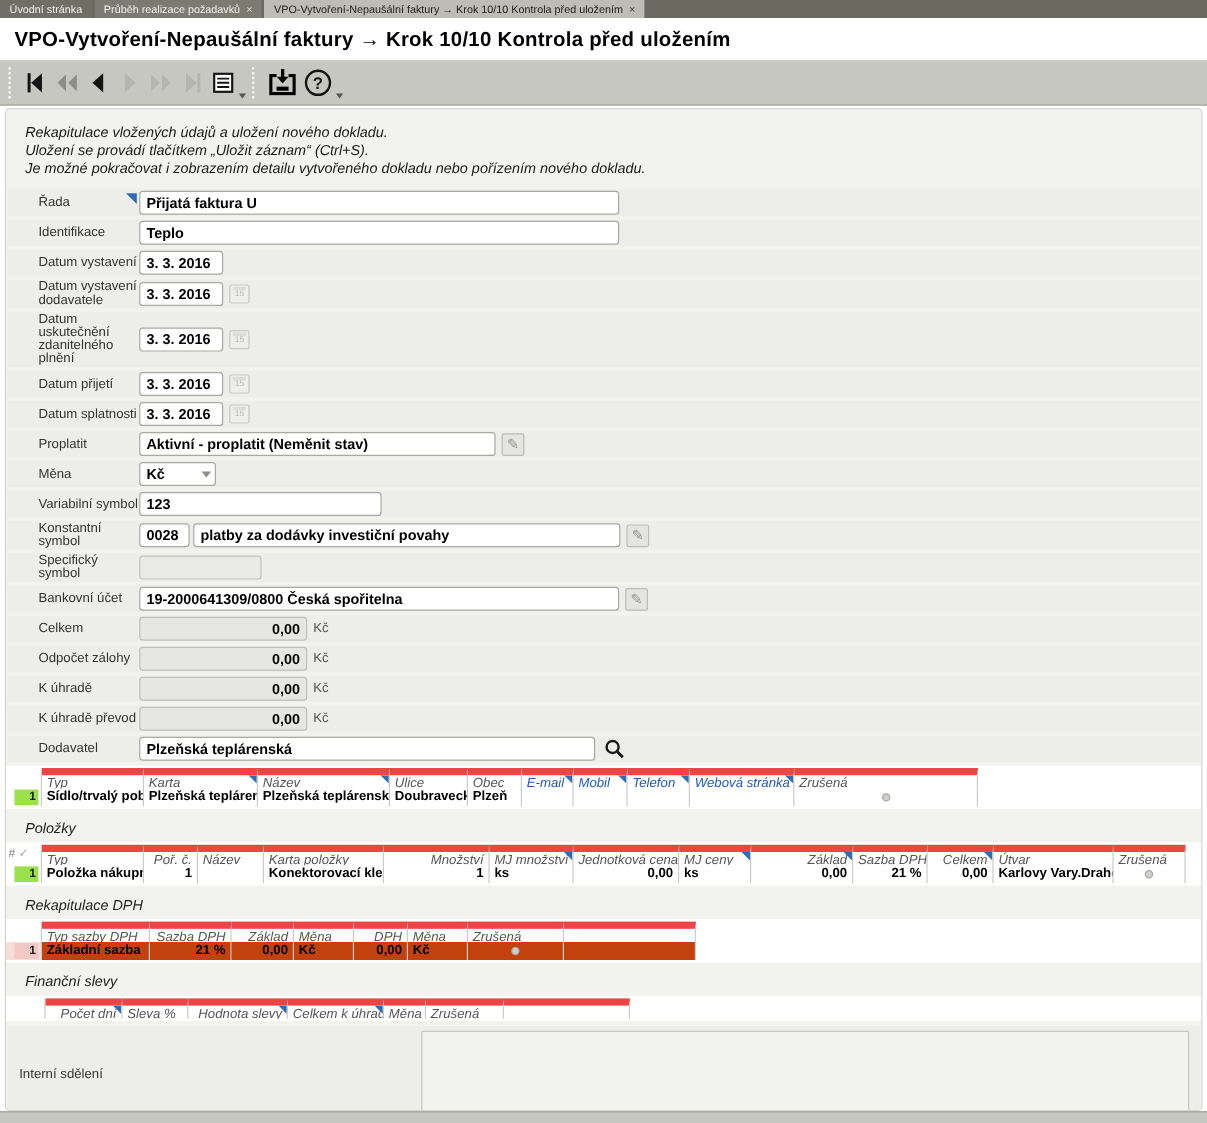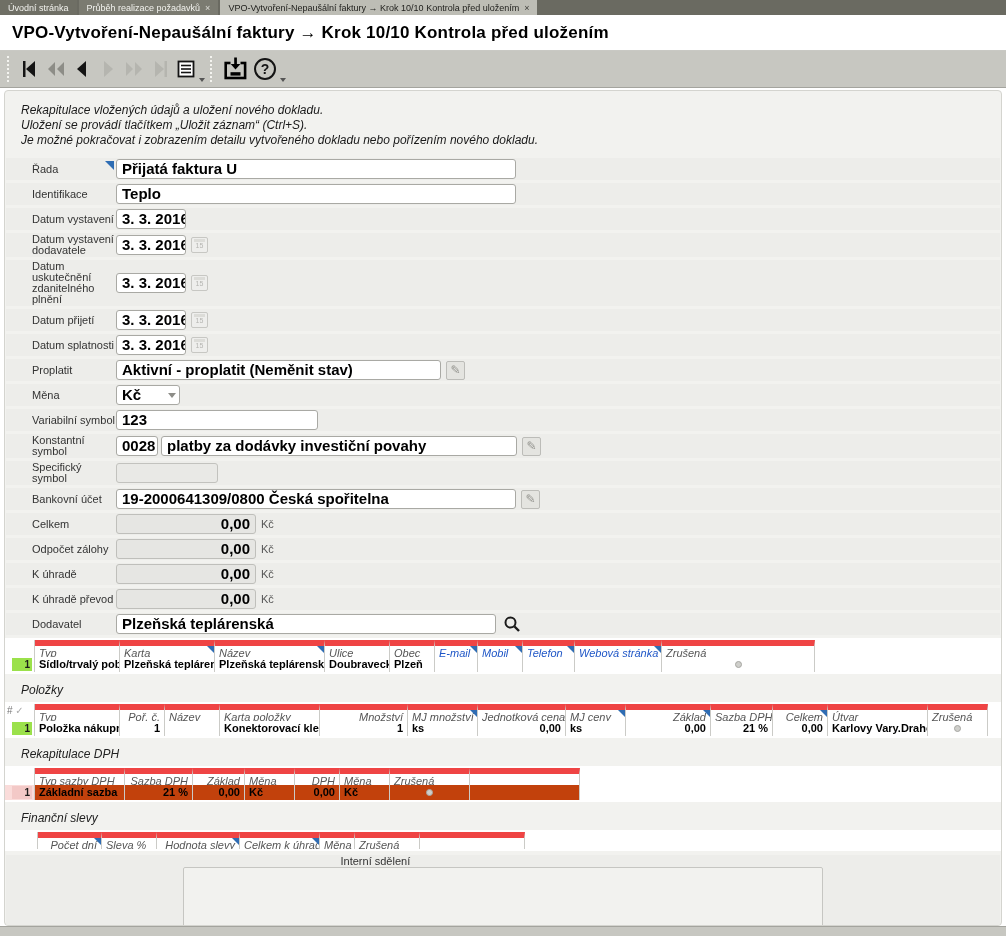--- a/index.html
+++ b/index.html
@@ -31,22 +31,22 @@
            padding:8px 0 0 0; height:836px; overflow:hidden; }
   .instructions { font-style:italic; font-size:12px; color:#1a1a1a; padding:4px 0 10px 16px; line-height:15px; }
 
   
   .frow { display:flex; align-items:center; background:#ededea; margin:0 1px 3px 1px; min-height:22px; padding:1px 0; }
   .flabel { width:110px; flex:none; font-size:11px; color:#333; line-height:11px; padding-left:26px; }
   .fctl { display:flex; align-items:center; position:relative; }
   .bluetri { position:absolute; left:-11px; top:2px; width:0; height:0;
              border-top:9px solid #2e6db4; border-left:9px solid transparent; }
   .tbox { background:#fff; border:1px solid #a9a9a4; border-radius:3px; height:20px; line-height:18px;
-          font-size:15px; font-weight:bold; color:#000; padding:0 5px; white-space:nowrap; overflow:hidden; }
-  .w-wide{width:400px}.w-date{width:70px}.w-prop{width:325px}.w-var{width:202px}
+          font-size:12px; font-weight:bold; color:#000; padding:0 5px; white-space:nowrap; overflow:hidden; }
+  .w-wide{width:400px}.w-date{width:70px}.w-prop{width:297px}.w-var{width:202px}
   .w-kcode{width:42px;margin-right:3px}.w-kdesc{width:356px}.w-dod{width:380px}
   .tbox.dis { background:#e9e9e6; border-color:#c2c2be; }
   .amt { width:140px; text-align:right; background:#e6e6e3; border-color:#bfbfbb; }
   .suffix { font-size:11px; color:#555; margin-left:5px; }
   .combo { width:64px; display:flex; justify-content:space-between; align-items:center; padding-right:3px; }
   .combo .arr { width:0;height:0;border-left:4px solid transparent;border-right:4px solid transparent;border-top:5px solid #8d8d88; }
   .calbtn { width:17px; height:16px; margin-left:5px; border:1px solid #c7c7c3; border-radius:2px; background:#eeeeec;
             color:#b6b6b2; font-size:7px; display:flex; align-items:center; justify-content:center; position:relative; }
   .calbtn::before { content:""; position:absolute; top:1px; left:2px; right:2px; height:3px; background:#dcdcd8; }
   .pencilbtn { width:19px; height:19px; margin-left:5px; border:1px solid #bcbcb8; border-radius:2px; background:#e4e4e0;
@@ -79,21 +79,21 @@
   .pc7{width:88px}.pc8{width:60px}.pc9{width:85px}.pc10{width:62px}.pc11{width:55px}.pc12{width:100px}.pc13{width:60px}
   
   .dc1{width:90px}.dc2{width:68px}.dc3{width:52px}.dc4{width:50px}.dc5{width:45px}.dc6{width:50px}.dc7{width:80px}.dfill{width:110px}
   
   .lcn{width:33px;flex:none;border-right:1px solid #cbcbc7}
   .lc1{width:64px}.lc2{width:55px}.lc3{width:83px}.lc4{width:80px}.lc5{width:35px}.lc6{width:65px}.lfill{width:105px}
 
   .sectitle { font-style:italic; font-size:12px; color:#222; margin:9px 0 5px 16px; }
 
   
-  .frow-interni { display:flex; align-items:center; background:#ededea; margin:4px 1px 0 1px; height:80px;flex-direction:column; }
+  .frow-interni { display:flex; align-items:center; background:#ededea; margin:4px 1px 0 1px; height:80px; }
   .ilabel { width:345px; flex:none; font-size:11px; color:#333; padding-left:10px; }
   .itextarea { width:640px; height:72px; background:#f2f2ef; border:1px solid #c6c6c2; border-radius:2px; }
 
   .bottombar { height:11px; background:#c7c7c1; border-top:1px solid #a4a49e; }
 </style>
 </head>
 <body>
 
 <div class="tabbar">
   <div class="tab first">

